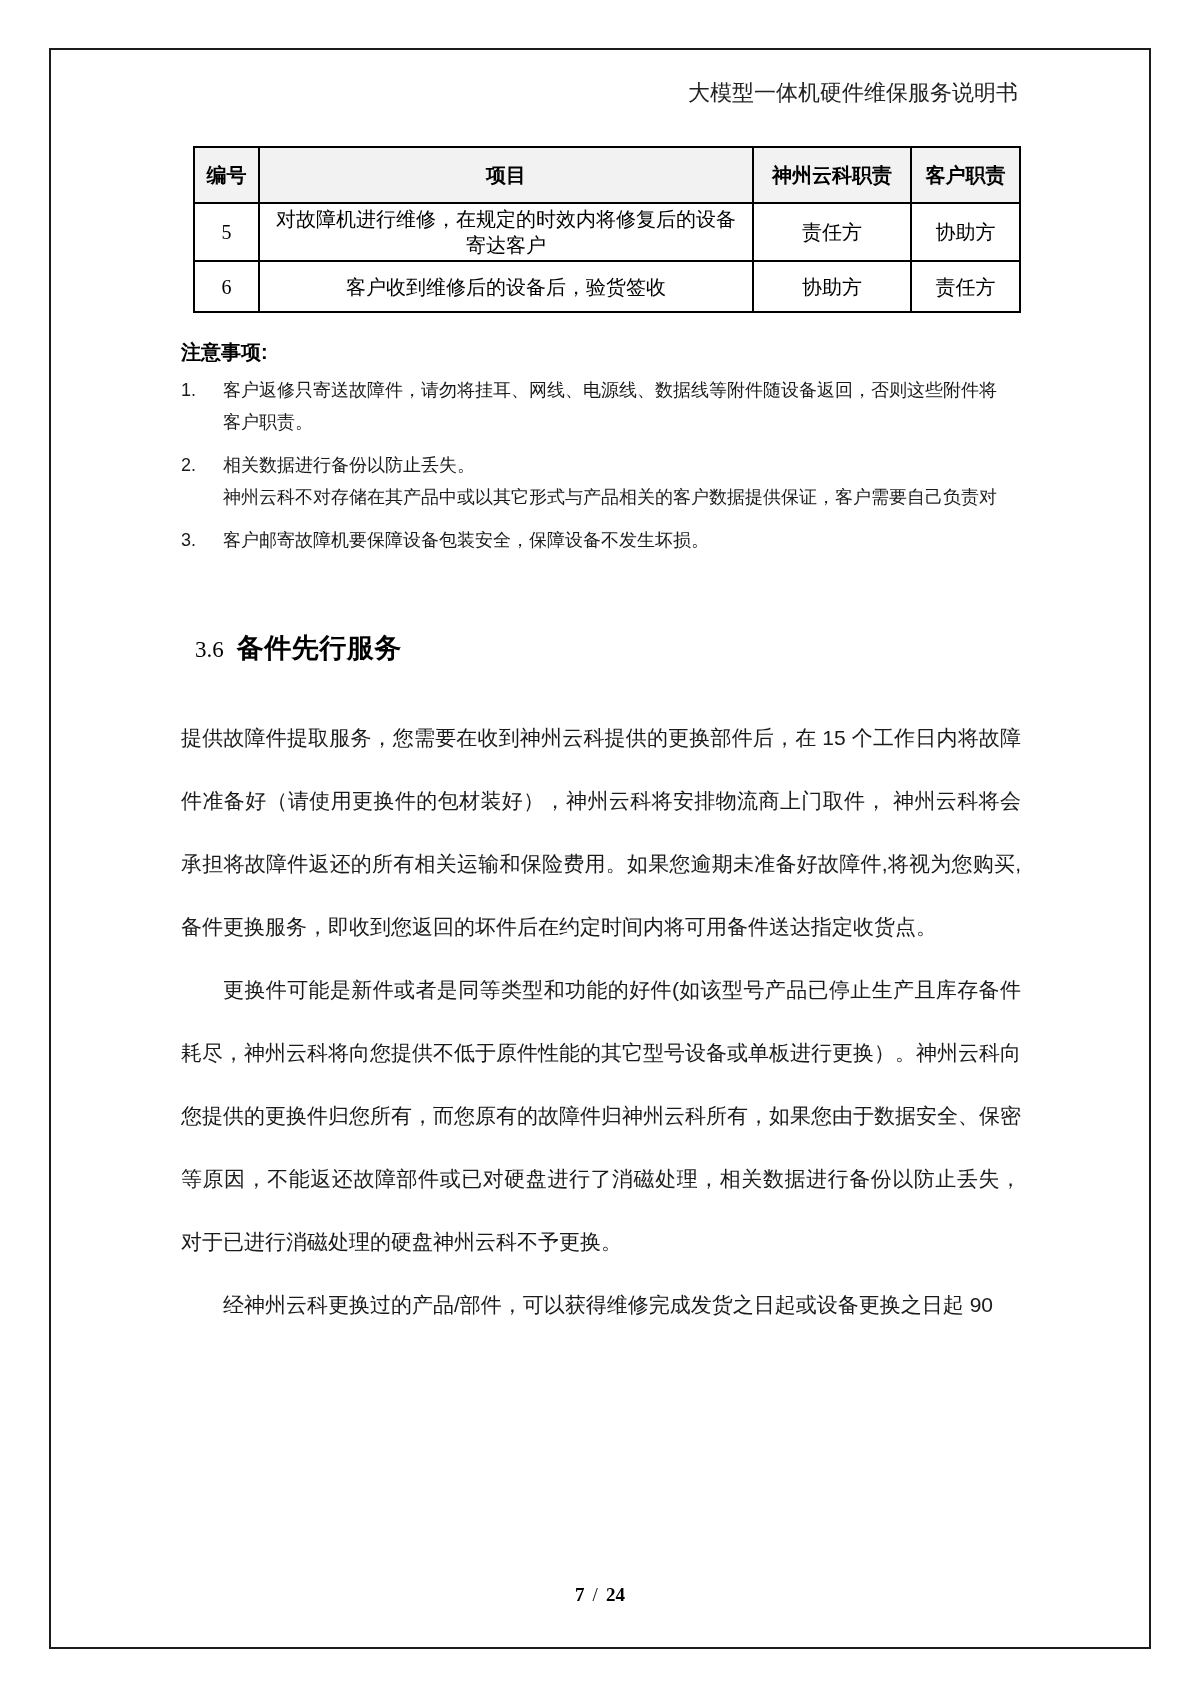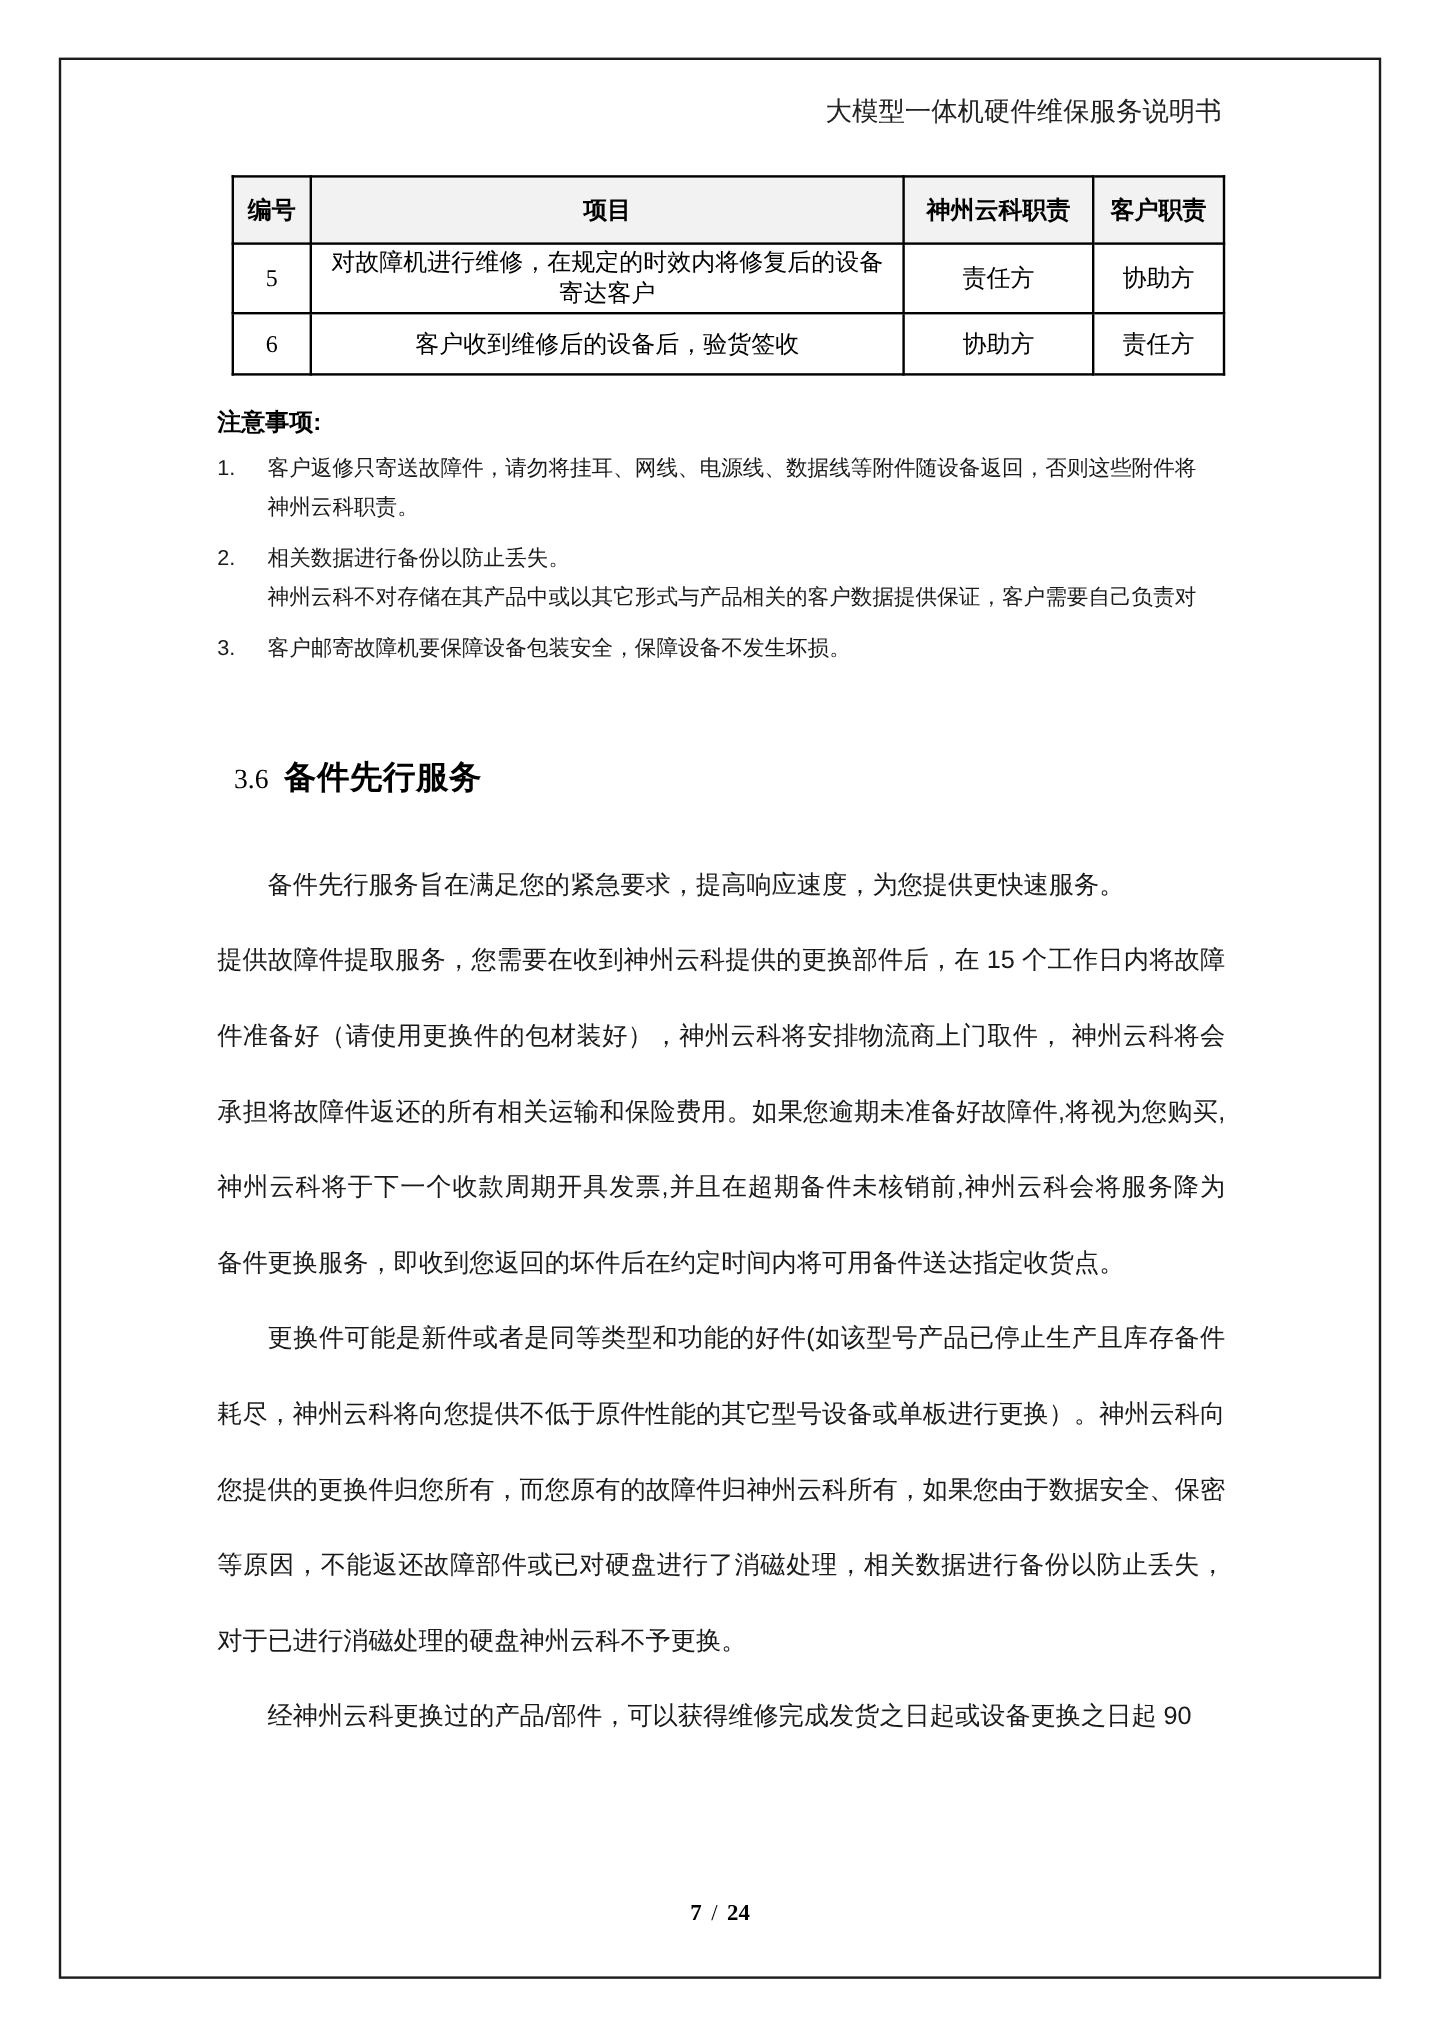--- a/index.html
+++ b/index.html
@@ -113,21 +113,21 @@
     </tbody>
 </table>
 
 <div class="notes-label">注意事项:</div>
 
 <div class="notes-list">
     <div class="note-item">
       <div class="note-no">1.</div>
       <div class="note-text">
         <div class="nline">客户返修只寄送故障件，请勿将挂耳、网线、电源线、数据线等附件随设备返回，否则这些附件将</div>
-        <div class="nline">神州云科职责。</div>
+        <div class="nline">客户职责。</div>
       </div>
     </div>
     <div class="note-item">
       <div class="note-no">2.</div>
       <div class="note-text">
         <div class="nline">相关数据进行备份以防止丢失。</div>
         <div class="nline">神州云科不对存储在其产品中或以其它形式与产品相关的客户数据提供保证，客户需要自己负责对</div>
       </div>
     </div>
     <div class="note-item">
@@ -137,27 +137,23 @@
       </div>
     </div>
   </div>
 
 <div class="section-heading">
   <span class="sec-num">3.6</span><span class="sec-title">备件先行服务</span>
 </div>
 
 <div class="body-text">
     <div class="para">
-      <div class="line first">备件先行服务旨在满足您的紧急要求，提高响应速度，为您提供更快速服务。</div>
-    </div>
-    <div class="para">
       <div class="line j">提供故障件提取服务，您需要在收到神州云科提供的更换部件后，在 15 个工作日内将故障</div>
       <div class="line j">件准备好（请使用更换件的包材装好），神州云科将安排物流商上门取件， 神州云科将会</div>
       <div class="line j">承担将故障件返还的所有相关运输和保险费用。如果您逾期未准备好故障件,将视为您购买,</div>
-      <div class="line j">神州云科将于下一个收款周期开具发票,并且在超期备件未核销前,神州云科会将服务降为</div>
       <div class="line">备件更换服务，即收到您返回的坏件后在约定时间内将可用备件送达指定收货点。</div>
     </div>
     <div class="para">
       <div class="line first j">更换件可能是新件或者是同等类型和功能的好件(如该型号产品已停止生产且库存备件</div>
       <div class="line j">耗尽，神州云科将向您提供不低于原件性能的其它型号设备或单板进行更换）。神州云科向</div>
       <div class="line j">您提供的更换件归您所有，而您原有的故障件归神州云科所有，如果您由于数据安全、保密</div>
       <div class="line j">等原因，不能返还故障部件或已对硬盘进行了消磁处理，相关数据进行备份以防止丢失，</div>
       <div class="line">对于已进行消磁处理的硬盘神州云科不予更换。</div>
     </div>
     <div class="para">

